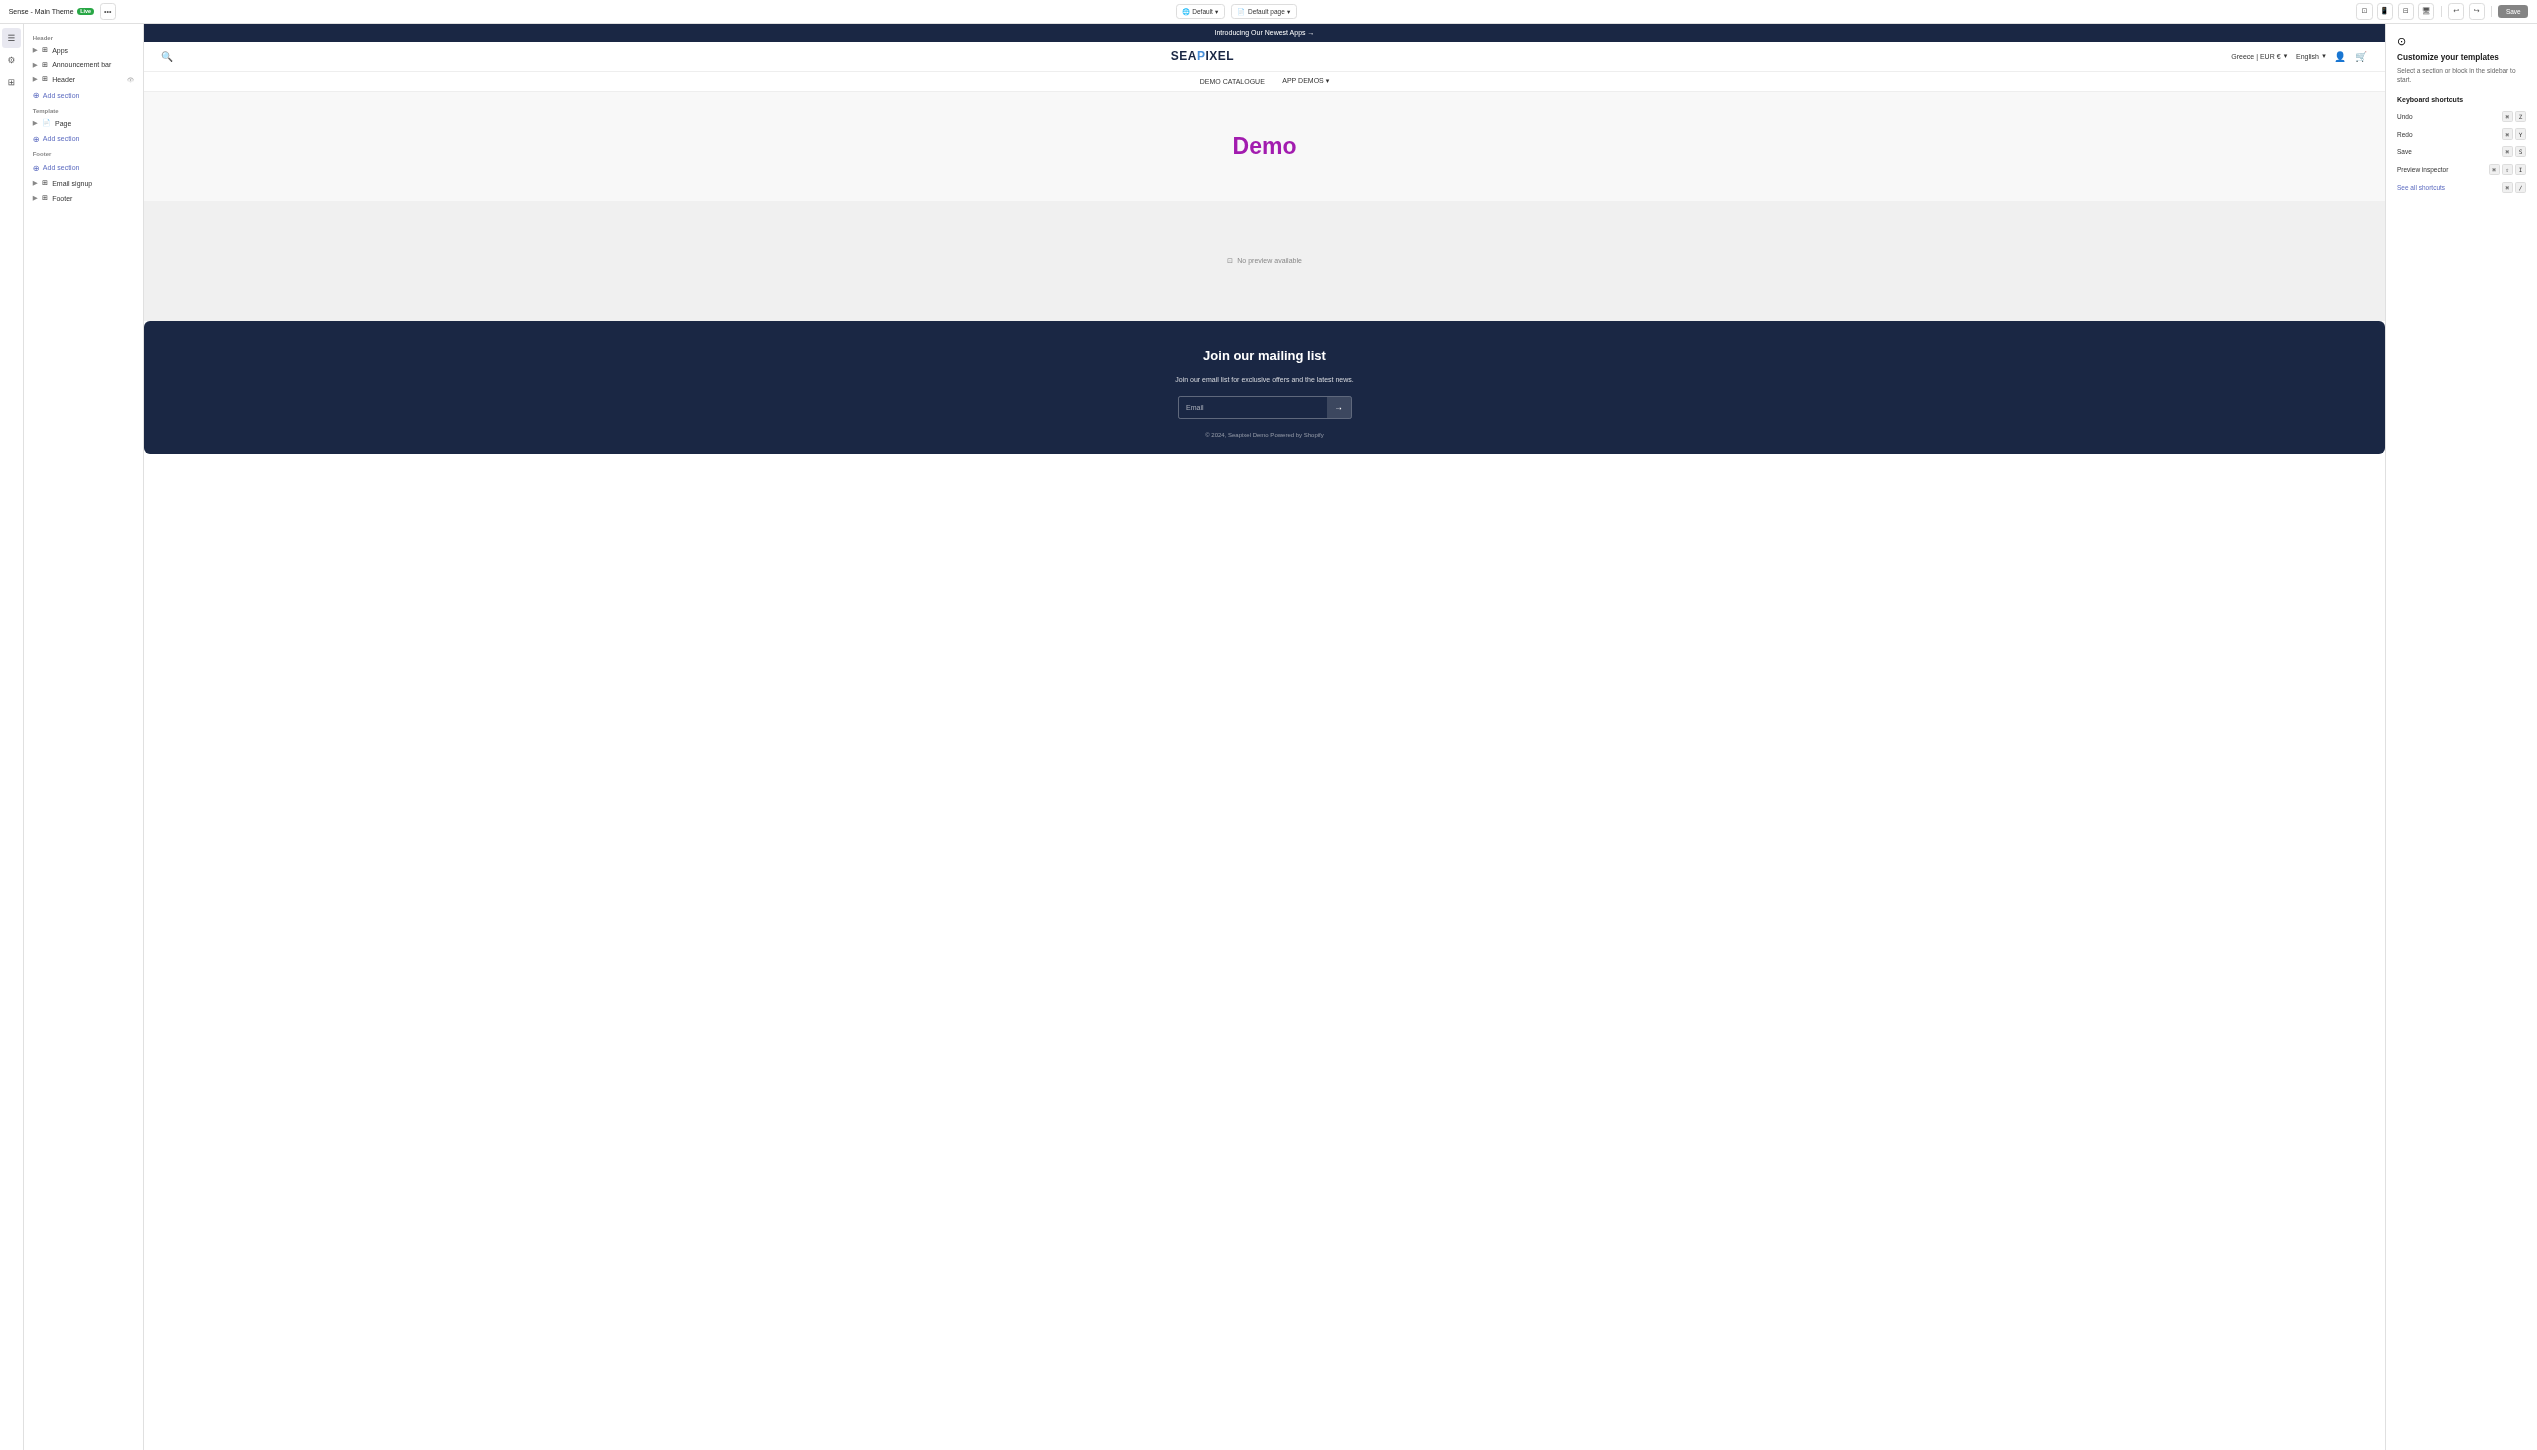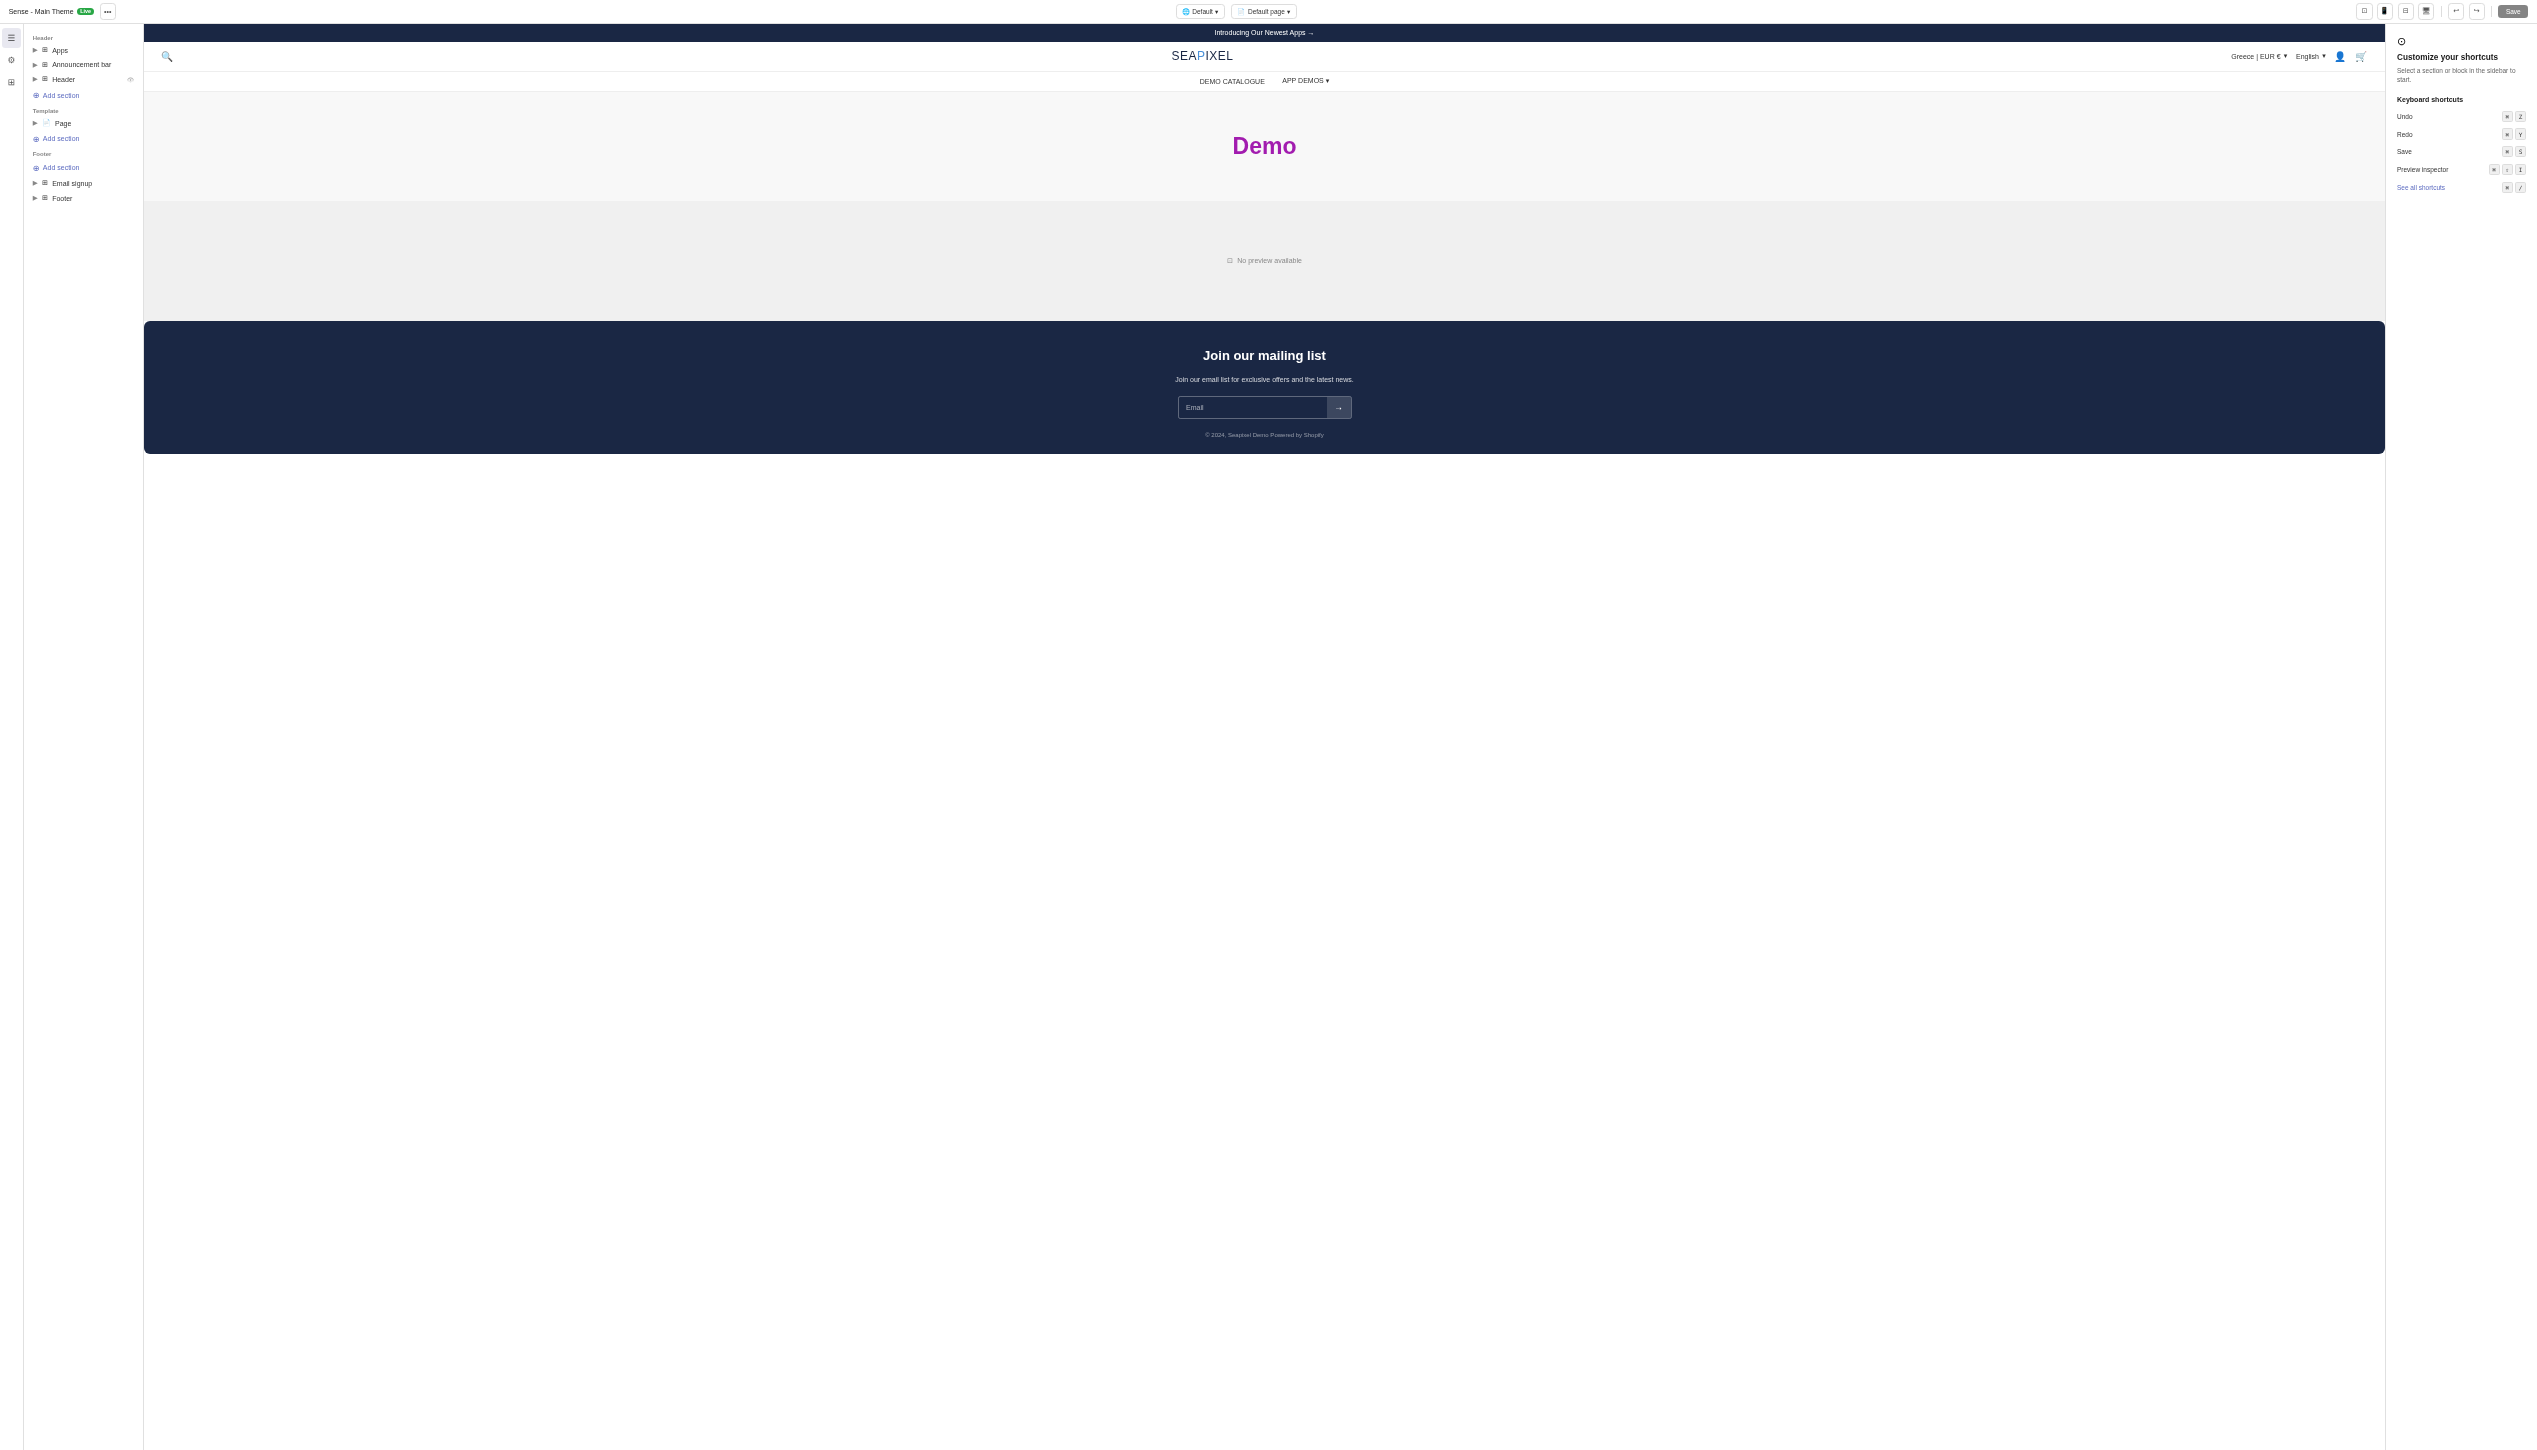--- a/index.html
+++ b/index.html
@@ -116,21 +116,21 @@
     .store-announcement {
       background: #1a2744; color: #fff;
       padding: 5.4px; text-align: center; font-size: 7px;
       display: flex; align-items: center; justify-content: center; gap: 3.3px;
     }
     .store-nav-bar {
       background: #fff; border-bottom: 0.5px solid #eee;
       padding: 7.6px 17.4px;
       display: flex; align-items: center; justify-content: space-between;
     }
-    .store-logo { font-size: 12px; font-weight: 400; color: #1a2744; letter-spacing: 0.5px; }
+    .store-logo { font-size: 12px; font-weight: 700; color: #1a2744; letter-spacing: 0.5px; }
     .store-logo span { color: #4a90d9; }
     .store-locale { display: flex; align-items: center; gap: 3.3px; font-size: 7px; color: #333; }
     .store-main-nav {
       background: #fff; padding: 5.4px 17.4px;
       display: flex; align-items: center; justify-content: center; gap: 17.4px;
       border-bottom: 0.5px solid #eee;
     }
     .store-nav-item { font-size: 7px; color: #333; cursor: pointer; }
     .store-nav-item.has-arrow::after { content: ' ▾'; }
 
@@ -348,21 +348,21 @@
           <button class="footer-email-btn">→</button>
         </div>
         <div class="footer-copy">© 2024, Seapixel Demo Powered by Shopify</div>
       </div>
     </div>
   </div>
 
   <div class="right-panel">
     <div class="right-panel-header">
       <div style="font-size:11px;margin-bottom:5.4px;">⊙</div>
-      <div class="right-panel-title">Customize your shortcuts</div>
+      <div class="right-panel-title">Customize your templates</div>
       <div class="right-panel-sub">Select a section or block in the sidebar to start.</div>
     </div>
     <div class="shortcuts-section">
       <div class="shortcuts-title">Keyboard shortcuts</div>
       <div class="shortcut-row">
         <span>Undo</span>
         <div class="shortcut-keys">
           <span class="kbd">⌘</span>
           <span class="kbd">Z</span>
         </div>

